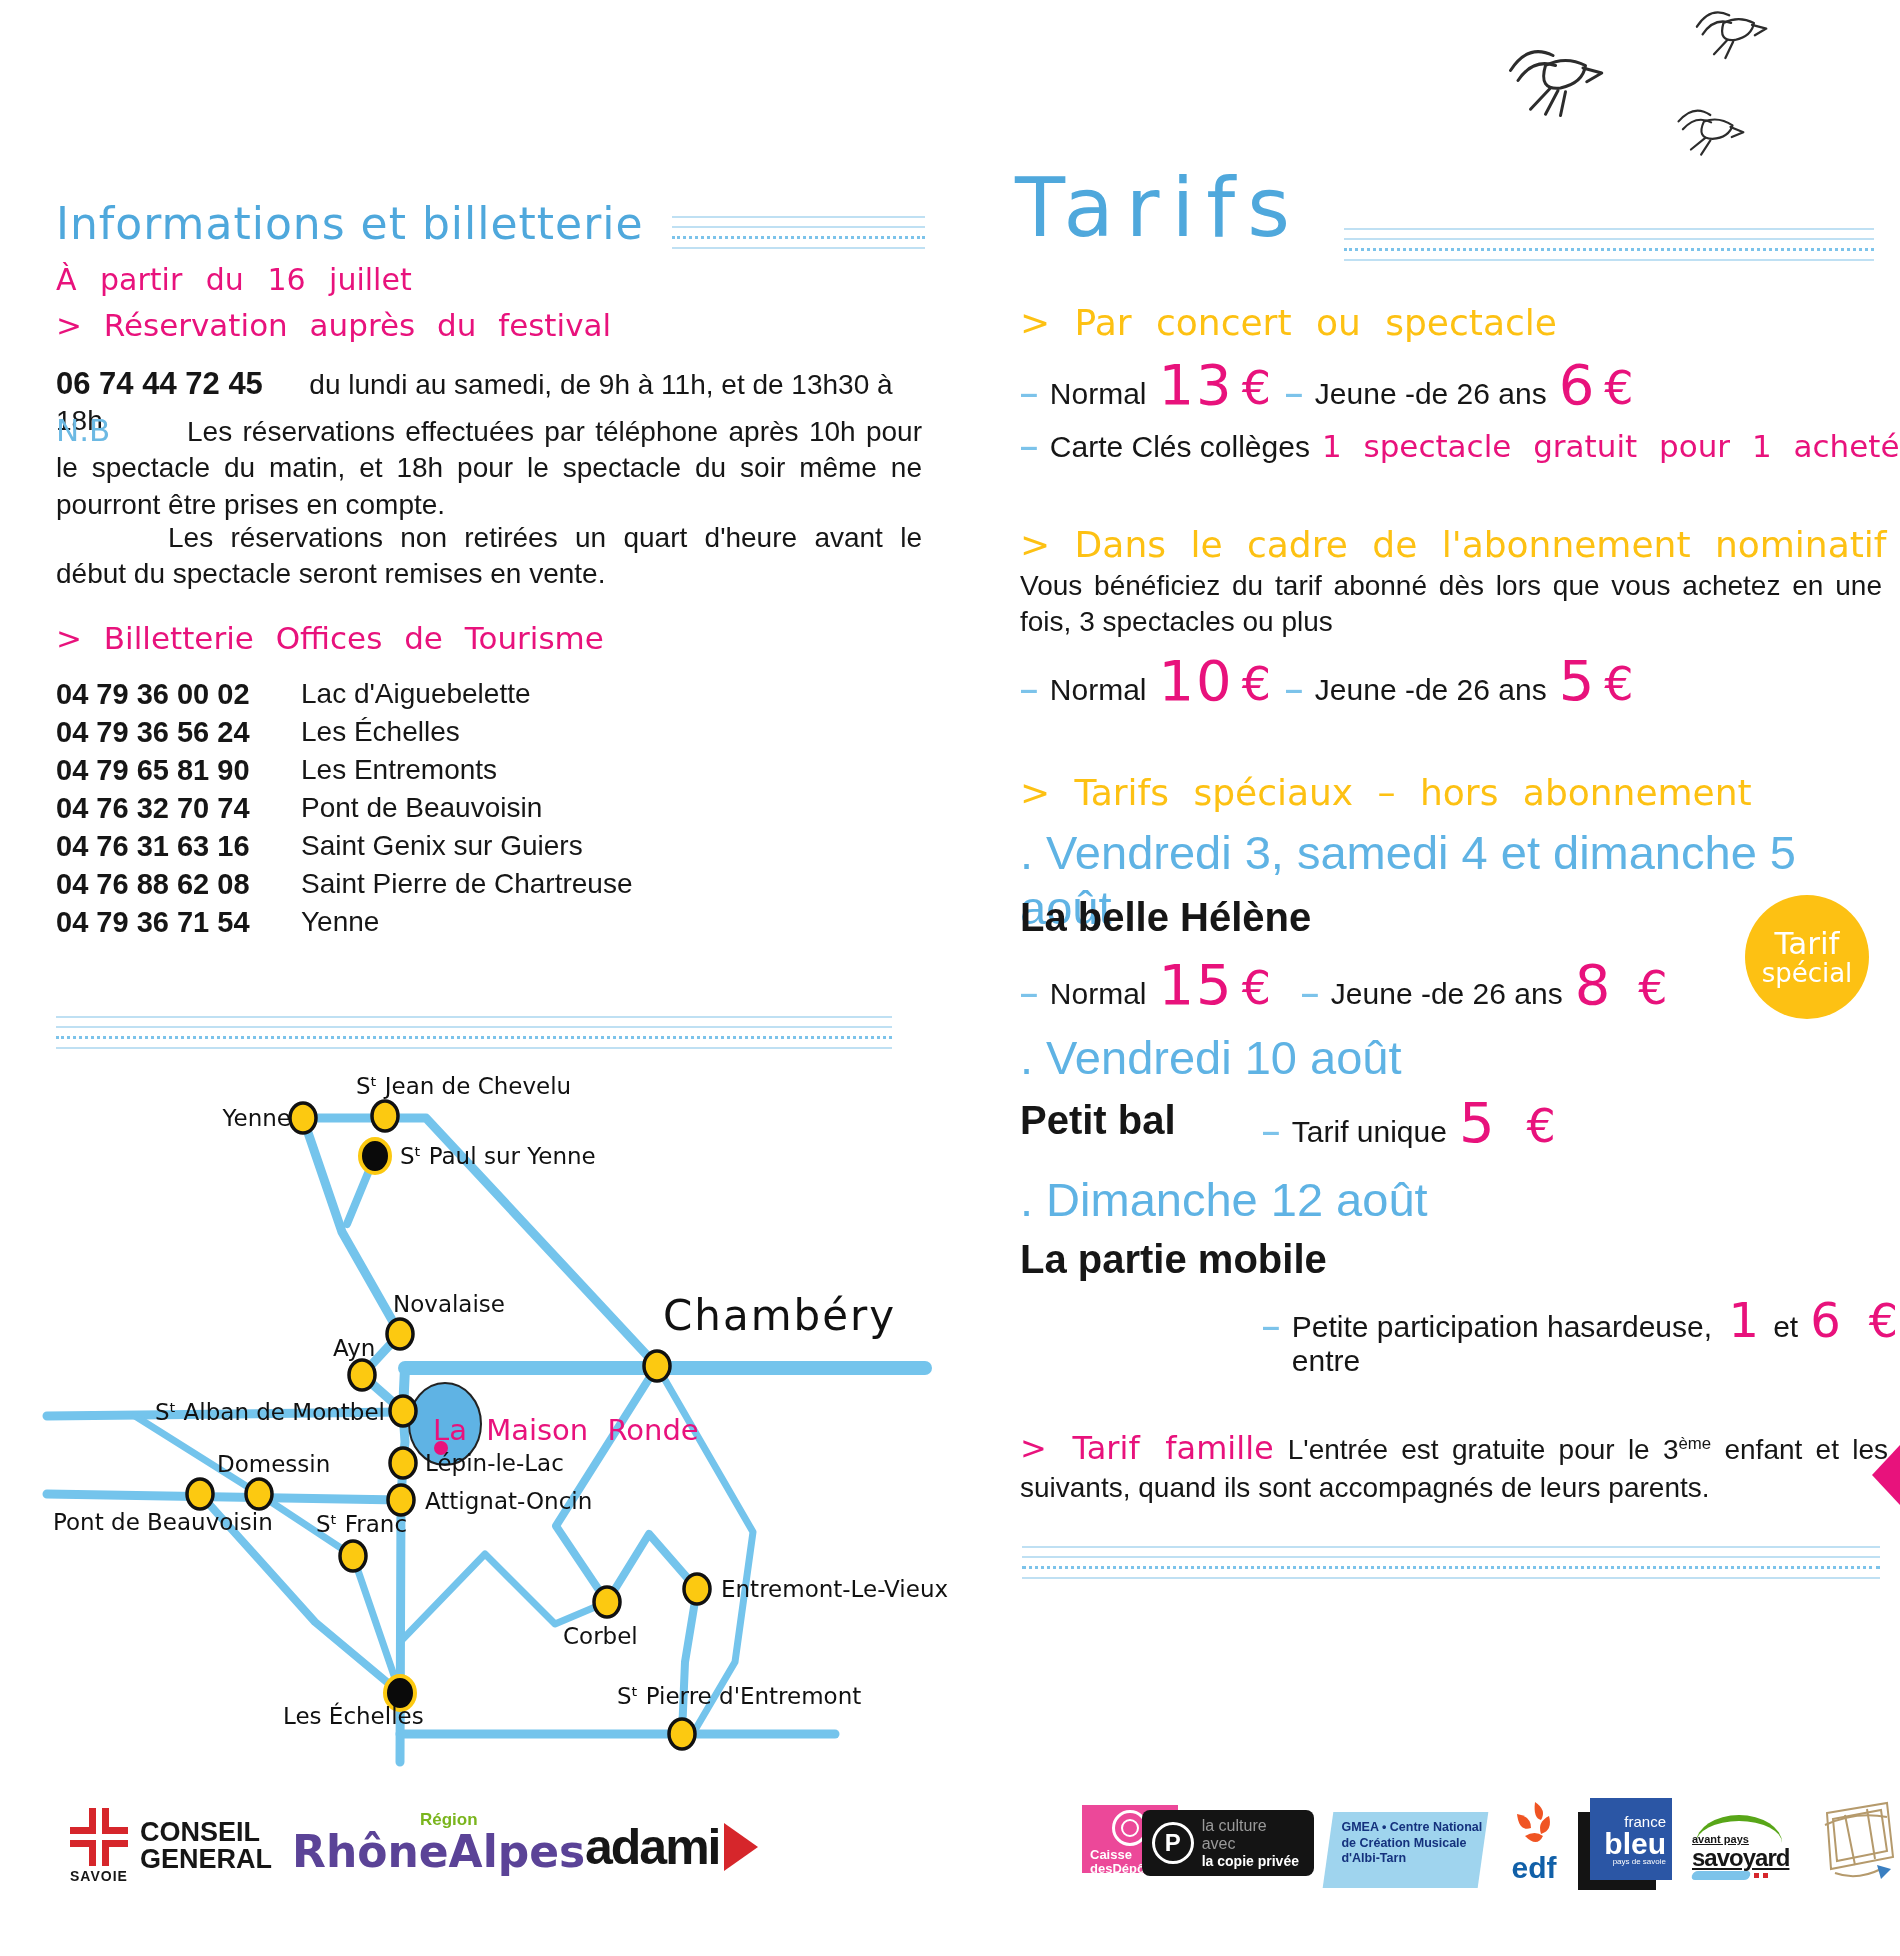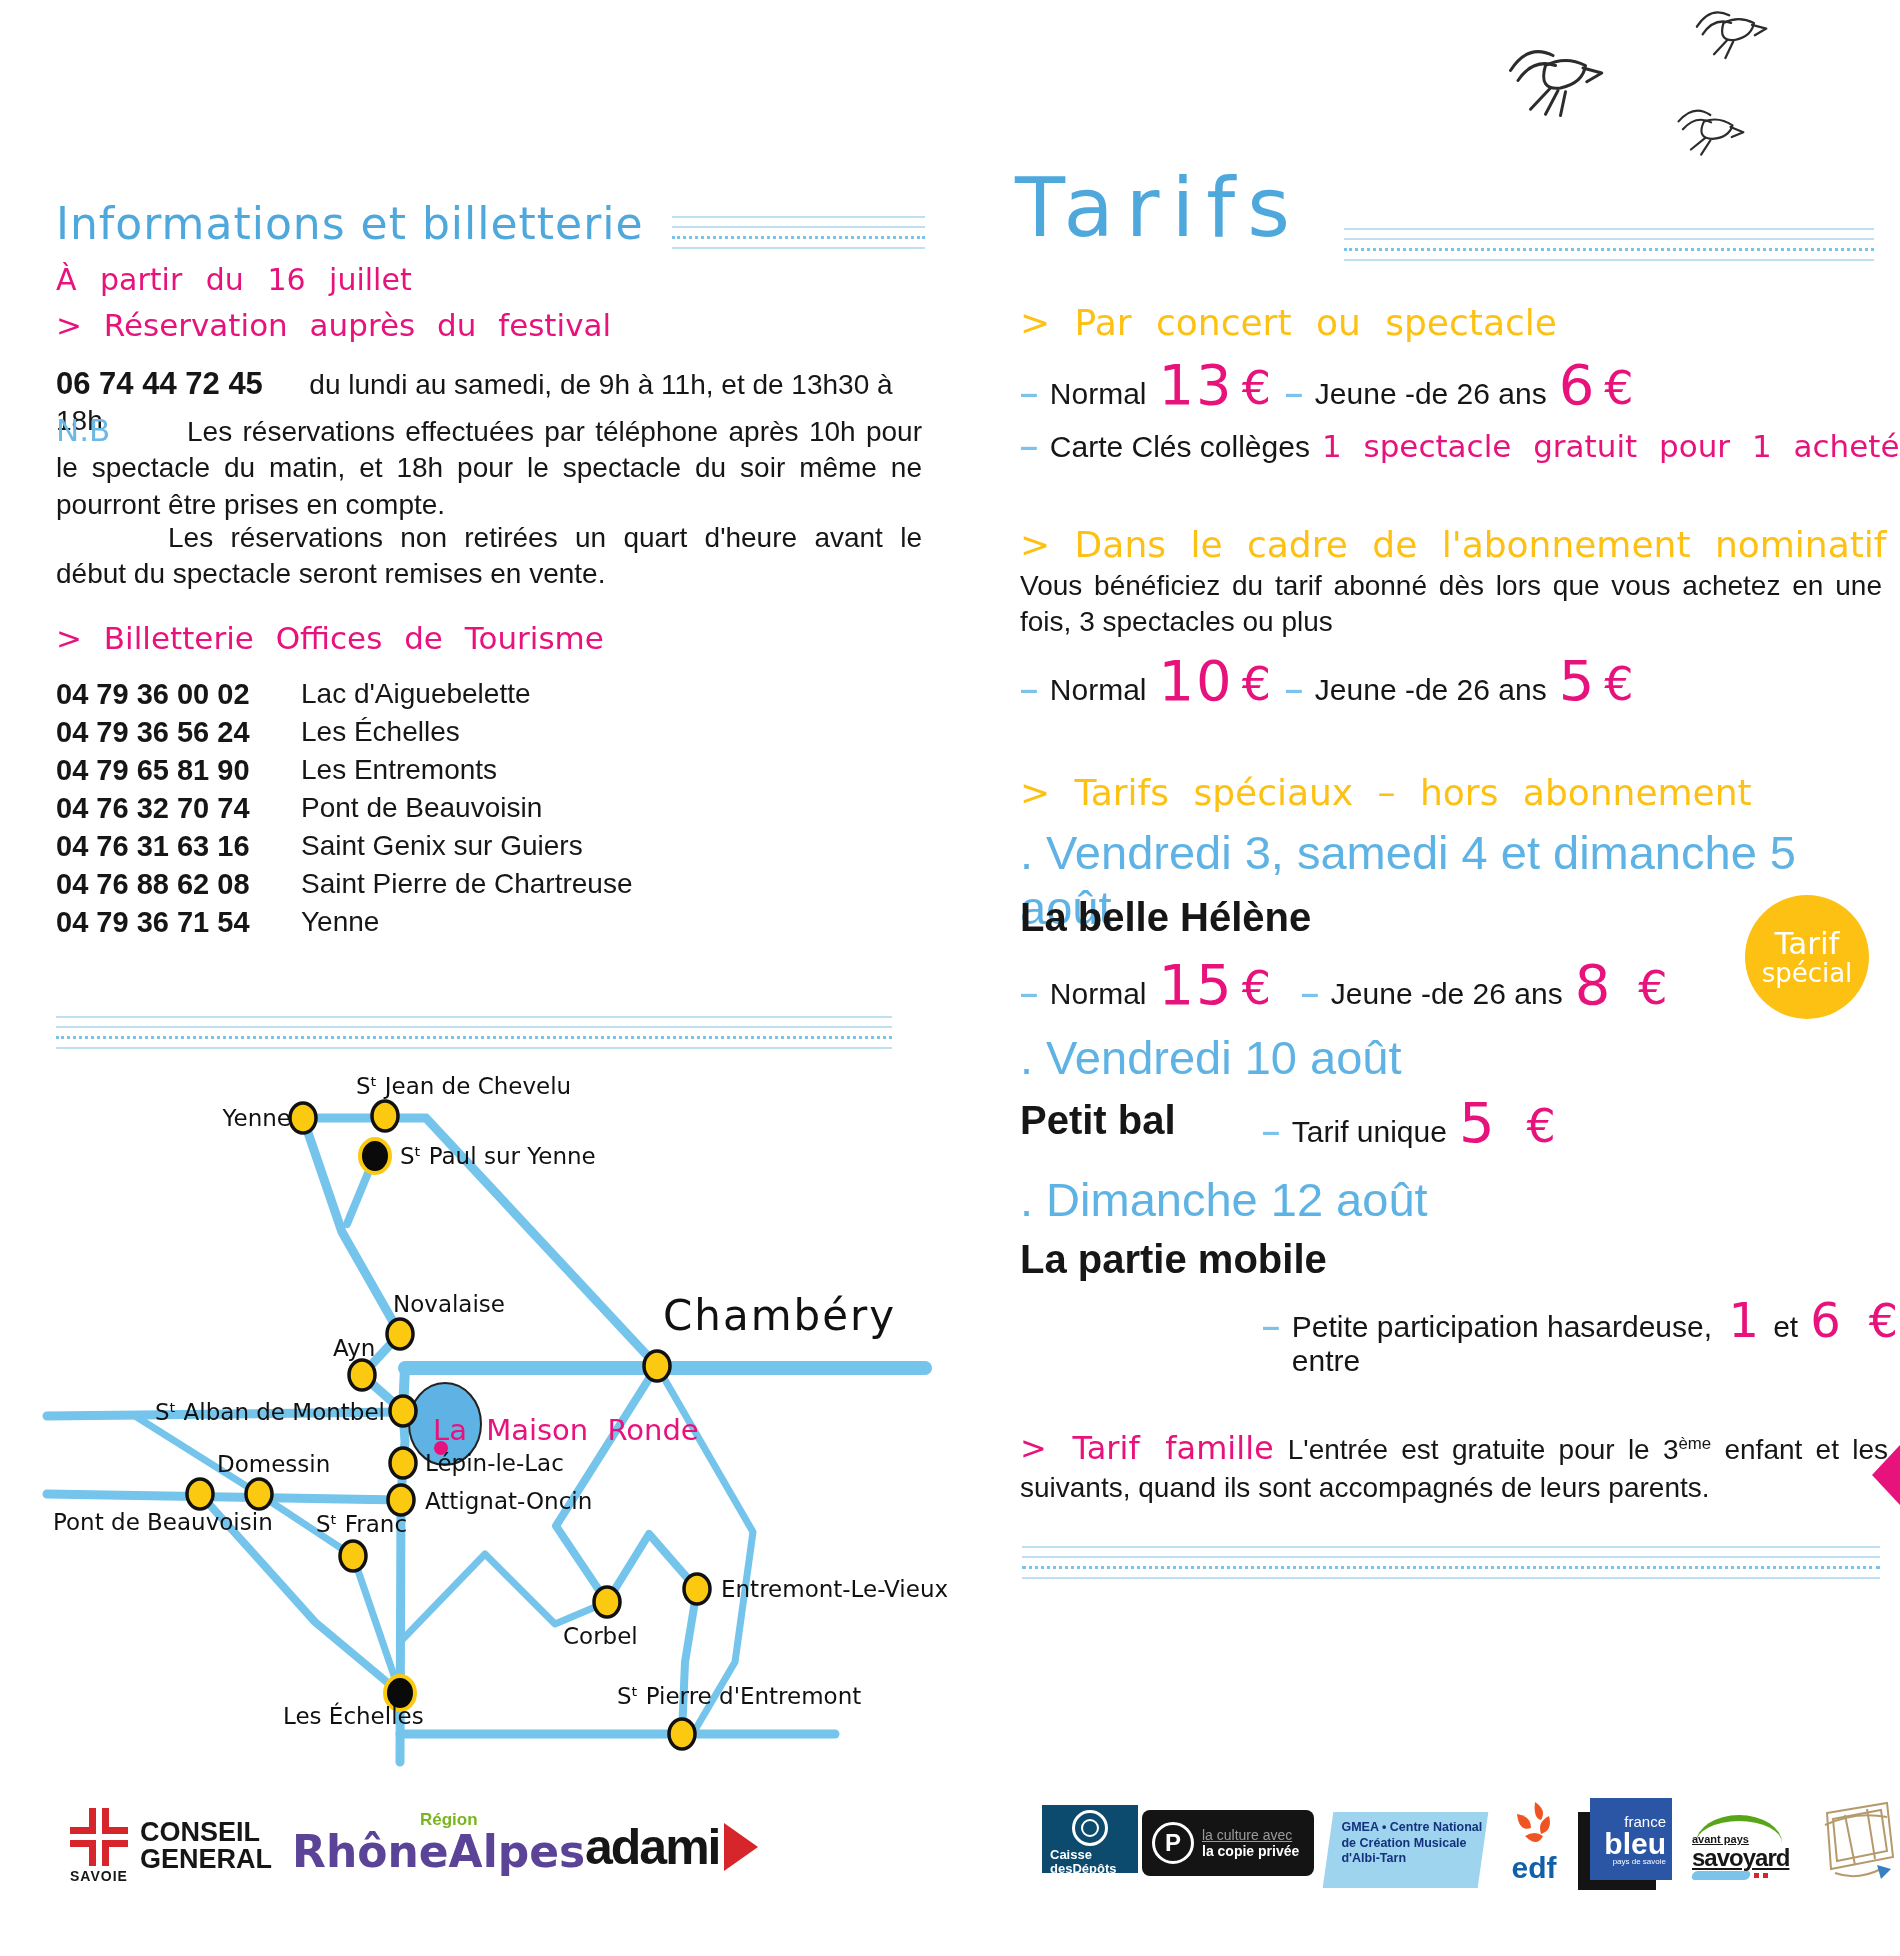--- a/index.html
+++ b/index.html
@@ -295,34 +295,34 @@
     <div style="position:absolute;left:128px;top:-2px;color:#7ab51d;font-size:17px;font-weight:bold;">Région</div>
     <div style="font-size:44px;font-weight:bold;color:#5b4397;font-family:'DejaVu Sans',sans-serif;margin-top:14px;">RhôneAlpes</div>
   </div>
 
   <div class="abs" style="left:585px;top:1818px;display:flex;align-items:center;">
     <span style="font-size:50px;font-weight:800;letter-spacing:-2px;">adami</span>
     <span style="width:0;height:0;border-top:24px solid transparent;border-bottom:24px solid transparent;border-left:34px solid #d6262b;margin-left:4px;"></span>
   </div>
 
 
-  <div class="abs" style="left:1042px;top:1805px;width:96px;height:68px;background:#0c4a6e;color:#fff;">
+  <div class="abs" style="left:1082px;top:1805px;width:96px;height:68px;background:#ec4899;color:#fff;">
     <div style="width:30px;height:30px;border:3px solid #fff;border-radius:50%;margin:5px auto 2px;display:flex;align-items:center;justify-content:center;">
       <div style="width:14px;height:14px;border:2px solid #fff;border-radius:50%;"></div>
     </div>
     <div style="font-size:13px;font-weight:bold;padding-left:8px;line-height:1.1;">
       <div>Caisse</div>
       <div>desDépôts</div>
     </div>
   </div>
 
   <div class="abs" style="left:1142px;top:1810px;width:172px;height:66px;background:#141414;border-radius:8px;display:flex;align-items:center;padding:0 10px;box-sizing:border-box;gap:8px;">
     <div style="width:36px;height:36px;border:3px solid #fff;border-radius:50%;color:#fff;font-size:24px;font-weight:bold;display:flex;align-items:center;justify-content:center;">P</div>
     <div style="line-height:1.15;">
-      <div style="color:#9a9a9a;font-size:14px;text-decoration:underline;">la culture avec</div>
+      <div style="color:#9a9a9a;font-size:16px;">la culture avec</div>
       <div style="color:#fff;font-size:14px;font-weight:bold;">la copie privée</div>
     </div>
   </div>
 
   <div class="abs para" style="left:1328px;top:1812px;width:155px;height:76px;">
     <div style="transform:skewX(8deg);color:#14317d;font-weight:bold;font-size:12.5px;line-height:1.25;padding:8px 0 0 12px;">
       <div>GMEA • Centre National</div>
       <div>de Création Musicale</div>
       <div>d'Albi-Tarn</div>
     </div>

